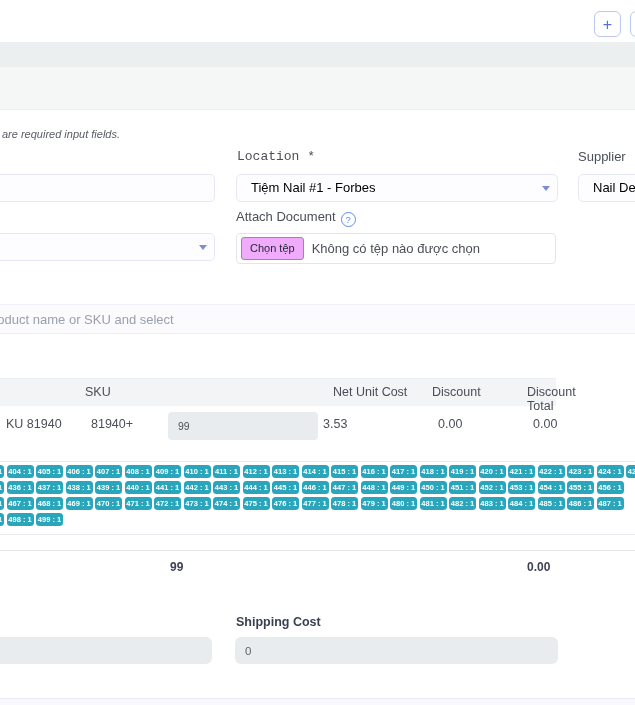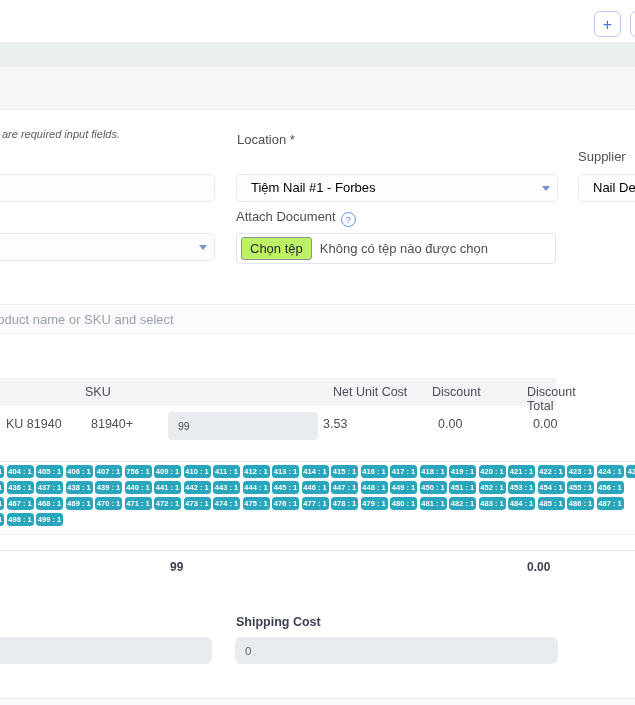--- a/index.html
+++ b/index.html
@@ -31,21 +31,21 @@
   }
   .caret{position:absolute;top:11px;width:0;height:0;border-left:4px solid transparent;
     border-right:4px solid transparent;border-top:5px solid #7c8ed0;}
 
   .file-box{
     box-sizing:border-box;left:236px;top:233px;width:320px;height:31px;
     border:1px solid #e2e5ee;border-radius:4px;background:#fff;display:flex;align-items:center;
   }
   .file-btn{
     box-sizing:border-box;margin-left:4px;height:23px;border:1px solid #8d9096;border-radius:3px;
-    background:#bef264;font-size:13px;color:#24292f;padding:0 8px;line-height:21px;cursor:pointer;
+    background:#f0abfc;font-size:11px;color:#24292f;padding:0 8px;line-height:21px;cursor:pointer;
     font-family:inherit;
   }
   .file-text{font-size:13px;color:#4b4f56;margin-left:8px;white-space:nowrap;}
   .help-circle{
     display:inline-block;width:13px;height:13px;border:1px solid #5b8def;border-radius:50%;
     color:#5b8def;font-size:9.5px;line-height:13px;text-align:center;vertical-align:-2px;margin-left:5px;
   }
 
   .search-input{
     box-sizing:border-box;position:absolute;left:-72px;top:304px;width:779px;height:30px;
@@ -94,21 +94,21 @@
 
 <div class="abs card"></div>
 
 <div class="abs note">are required input fields.</div>
 
 <div class="abs sel" style="left:-20px;top:174px;width:235px;"></div>
 <div class="abs sel" style="left:-20px;top:233px;width:235px;">
   <span class="caret" style="left:218px;"></span>
 </div>
 
-<div class="abs field-label" style="left:237px;top:132px;">Location *</div>
+<div class="abs field-label" style="left:237px;top:149px;font-family:Liberation Mono, monospace;">Location *</div>
 <div class="abs sel" style="left:236px;top:174px;width:322px;">
   <span>Tiệm Nail #1 - Forbes</span>
   <span class="caret" style="left:305px;"></span>
 </div>
 
 <div class="abs field-label" style="left:578px;top:149px;">Supplier</div>
 <div class="abs sel" style="left:578px;top:174px;width:70px;border-radius:5px 0 0 5px;">
   <span>Nail Deli (N</span>
 </div>
 
@@ -139,21 +139,21 @@
   <span class="cell" style="left:527px;">0.00</span>
 </div>
 
 <div class="abs badge-area" id="badge-area">
     <div class="badge-row" style="top: 3px;">
       <span class="badge">403 : 1</span>
       <span class="badge">404 : 1</span>
       <span class="badge">405 : 1</span>
       <span class="badge">406 : 1</span>
       <span class="badge">407 : 1</span>
-      <span class="badge">756 : 1</span>
+      <span class="badge">408 : 1</span>
       <span class="badge">409 : 1</span>
       <span class="badge">410 : 1</span>
       <span class="badge">411 : 1</span>
       <span class="badge">412 : 1</span>
       <span class="badge">413 : 1</span>
       <span class="badge">414 : 1</span>
       <span class="badge">415 : 1</span>
       <span class="badge">416 : 1</span>
       <span class="badge">417 : 1</span>
       <span class="badge">418 : 1</span>

